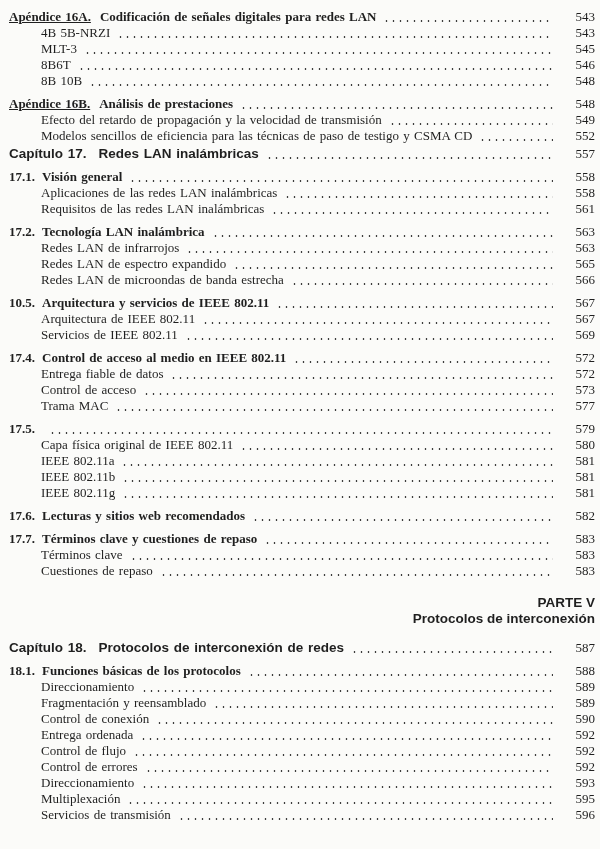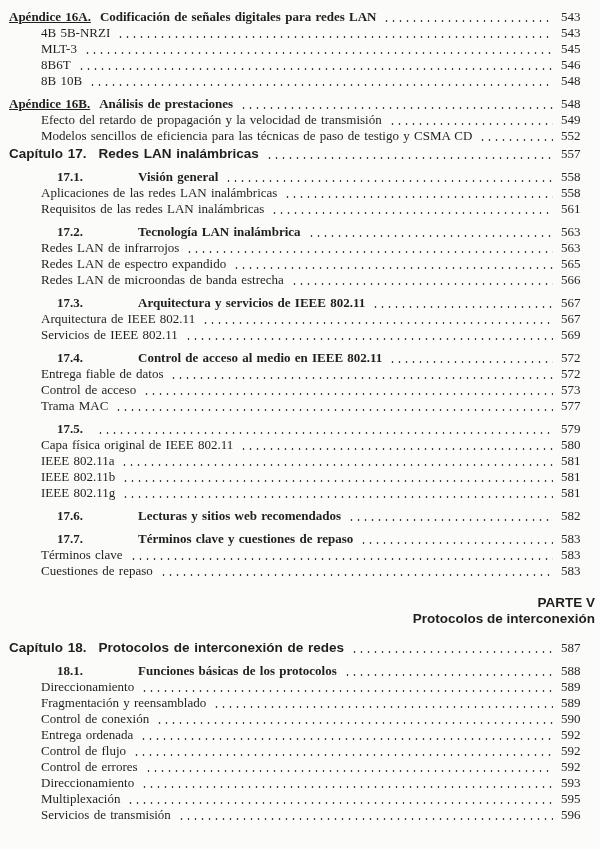--- a/index.html
+++ b/index.html
@@ -26,21 +26,21 @@
     font-size: 13px;
     word-spacing: 1px;
   }
   .toc-list > :first-child { margin-top: 0 !important; }
 
   .toc-row.appendix { font-weight: bold; margin-top: 7px; }
   .toc-row.appendix .label { margin-right: 9px; white-space: nowrap; text-decoration: underline; }
 
   .toc-row.section { margin-top: 7px; }
   .toc-row.section .label,
-  .toc-row.section .title { font-weight: bold; margin-left: 48px; }
+  .toc-row.section .title { font-weight: bold; }
   .toc-row.section .label { min-width: 33px; flex: none; }
 
   .toc-row.chapter {
     margin-top: 1px;
     font-family: "Liberation Sans", sans-serif;
     font-weight: bold;
     font-size: 13.5px;
     line-height: 17px;
   }
   .toc-row.chapter .label { margin-right: 12px; white-space: nowrap; }
@@ -57,21 +57,21 @@
     margin: 0 8px 0 7px;
     background-image: radial-gradient(circle, #3d3d3d 0.9px, rgba(0,0,0,0) 1.15px);
     background-size: 7px 4px;
     background-repeat: repeat-x;
     background-position: left bottom 2px;
   }
 
   .page-num {
     flex: none;
     width: 34px;
-    text-align: left;
+    text-align: right;
     font-family: "Liberation Serif", serif;
     font-weight: normal;
     font-size: 13px;
     white-space: nowrap;
   }
 
   .part-divider {
     margin: 16px 0 12px 0;
     text-align: right;
     font-family: "Liberation Sans", sans-serif;
@@ -164,21 +164,21 @@
         <span class="title">Redes LAN de espectro expandido</span>
         <span class="leader"></span>
         <span class="page-num">565</span>
       </div>
       <div class="toc-row sub">
         <span class="title">Redes LAN de microondas de banda estrecha</span>
         <span class="leader"></span>
         <span class="page-num">566</span>
       </div>
       <div class="toc-row section">
-        <span class="label">17.3.</span>
+        <span class="label">10.5.</span>
         <span class="title">Arquitectura y servicios de IEEE 802.11</span>
         <span class="leader"></span>
         <span class="page-num">567</span>
       </div>
       <div class="toc-row sub">
         <span class="title">Arquitectura de IEEE 802.11</span>
         <span class="leader"></span>
         <span class="page-num">567</span>
       </div>
       <div class="toc-row sub">

